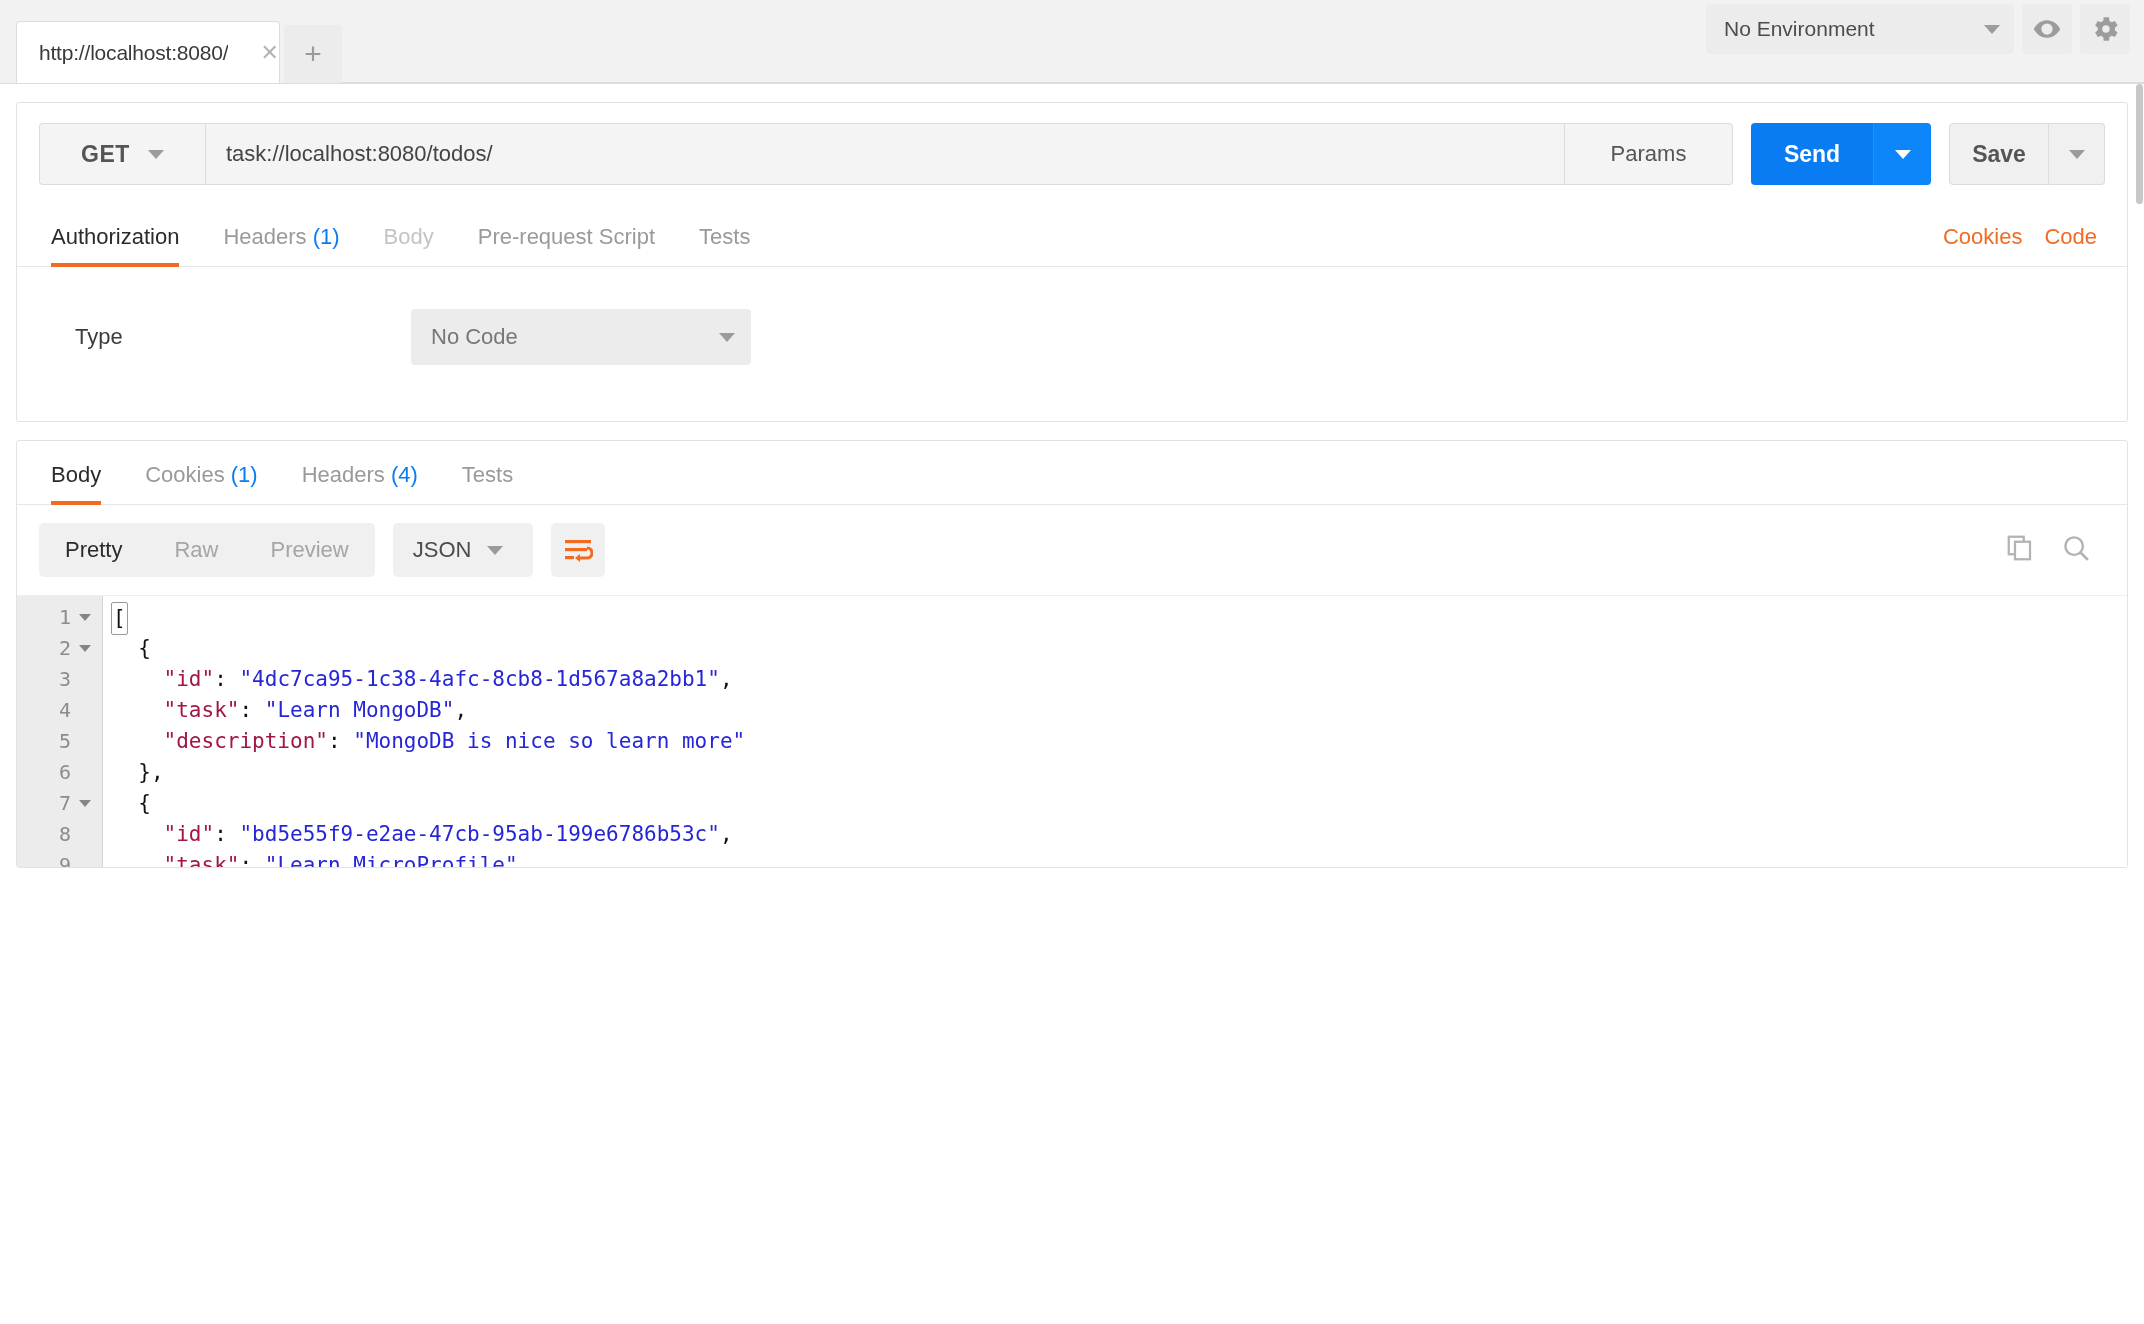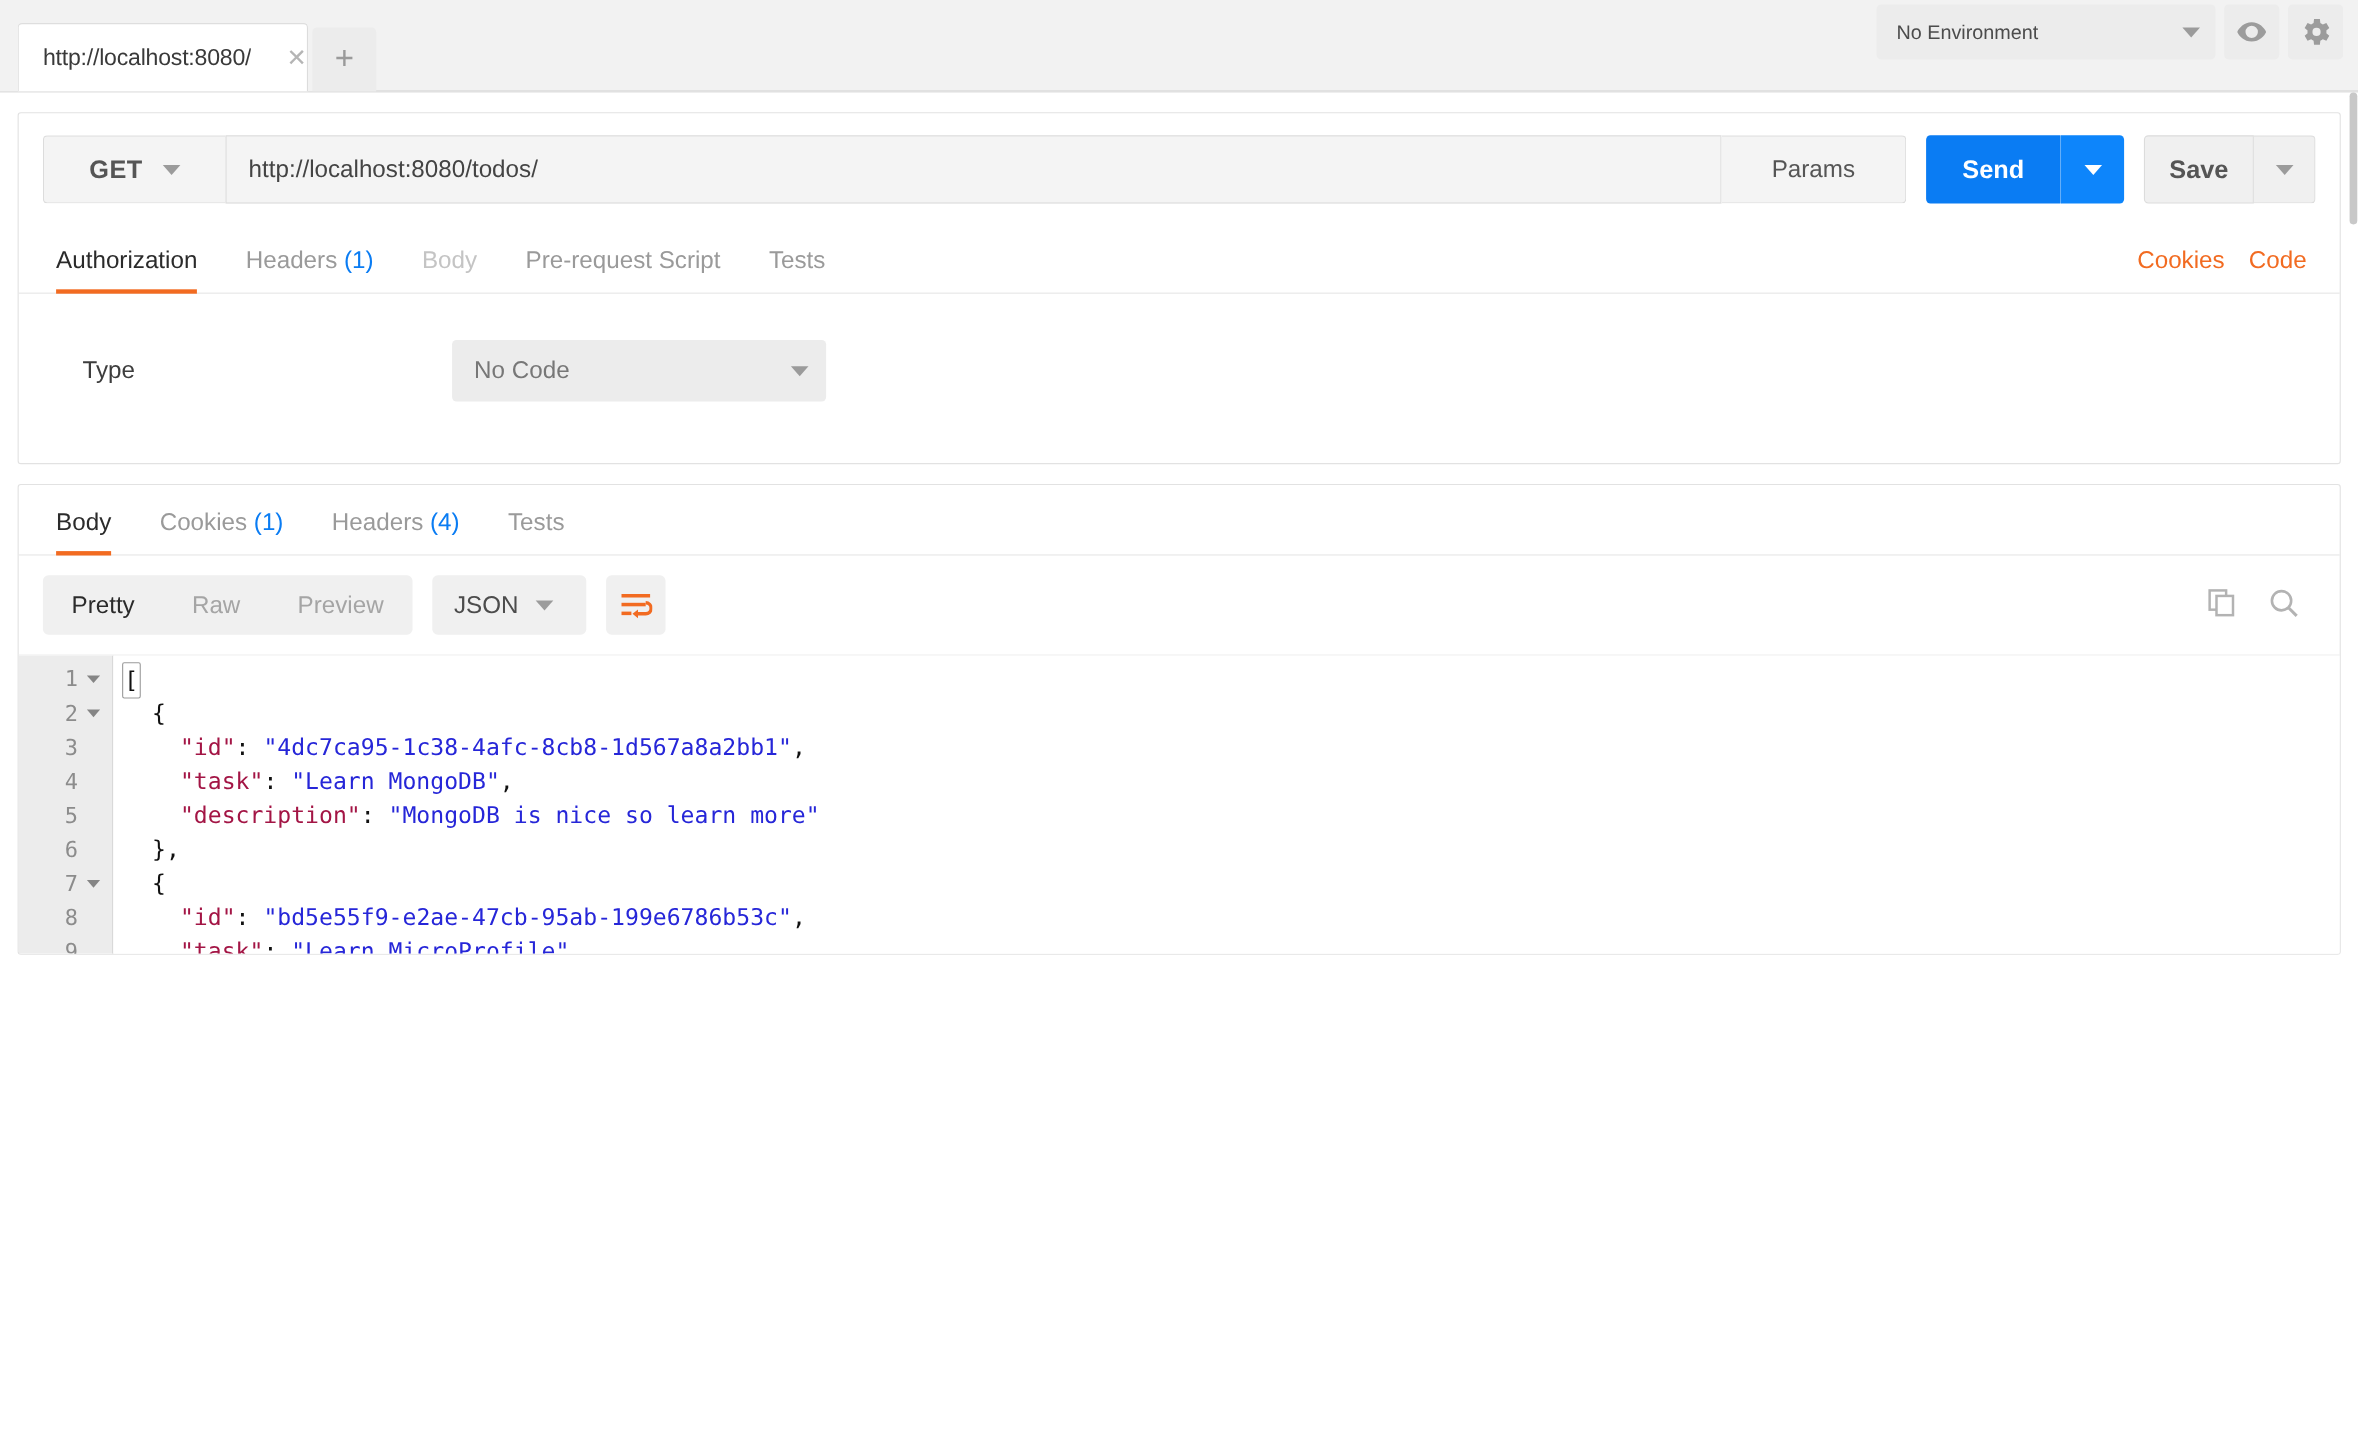--- a/index.html
+++ b/index.html
@@ -87,21 +87,21 @@
     align-items: center;
     gap: 8px;
   }
   .env-select {
     width: 308px; height: 50px;
     background: #ececec;
     border-radius: 4px;
     display: flex; align-items: center;
     padding: 0 14px 0 18px;
     color: #4c4c4c;
-    font-size: 18px;
+    font-size: 21px;
     cursor: pointer;
   }
   .env-select .caret { margin-left: auto; }
   .icon-btn {
     width: 50px; height: 50px;
     background: #ececec;
     border-radius: 4px;
     display: flex; align-items: center; justify-content: center;
     cursor: pointer;
   }
@@ -456,21 +456,21 @@
     </div>
   </div>
 </div>
 
 <div class="panel">
   <div class="url-row">
     <div class="method-box">
       <span class="m">GET</span>
       <span class="caret"></span>
     </div>
-    <div class="url-input">http://localhost:8080/todos/</div>
+    <div class="url-input">task://localhost:8080/todos/</div>
     <div class="params-btn">Params</div>
     <div class="send-group">
       <div class="send-btn">Send</div>
       <div class="send-caret">
         <span class="caret-white"></span>
       </div>
     </div>
     <div class="save-group">
       <div class="save-btn">Save</div>
       <div class="save-caret">

